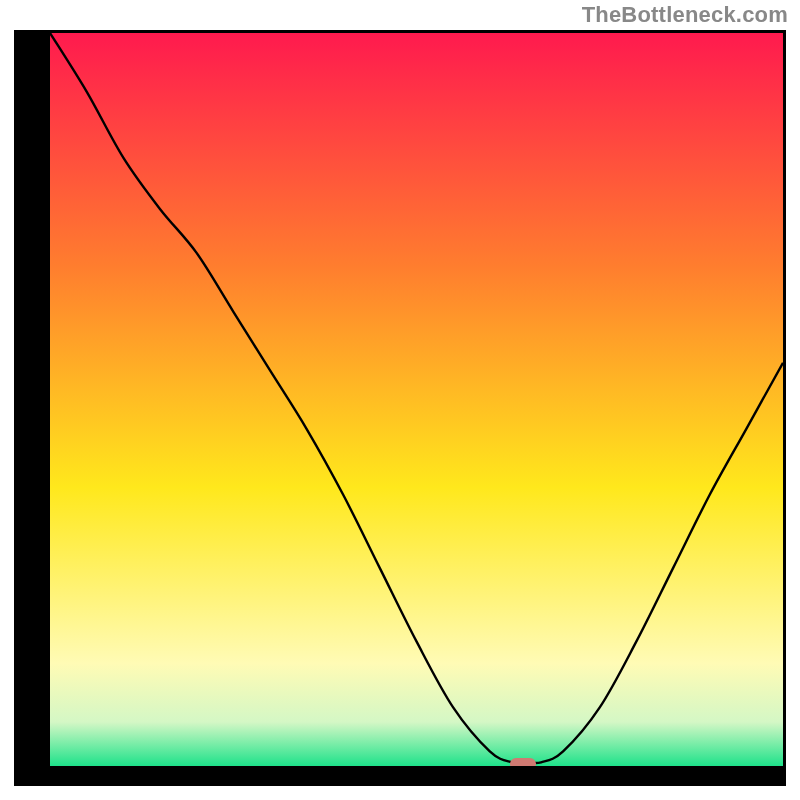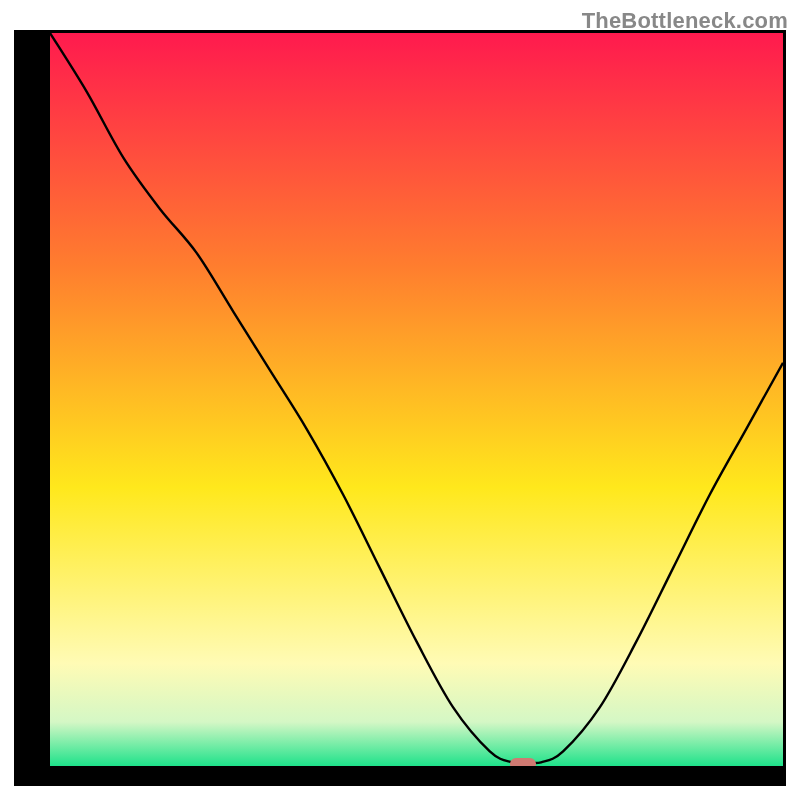--- a/index.html
+++ b/index.html
@@ -8,21 +8,21 @@
     background: #ffffff;
     font-family: Arial, Helvetica, sans-serif;
   }
   .container {
     width: 800px;
     height: 800px;
     position: relative;
   }
   .watermark {
     position: absolute;
-    top: 8px;
+    top: 2px;
     right: 12px;
     font-size: 22px;
     font-weight: bold;
     color: #888888;
     z-index: 10;
     letter-spacing: 0.2px;
   }
   .chart-frame {
     position: absolute;
     left: 14px;

